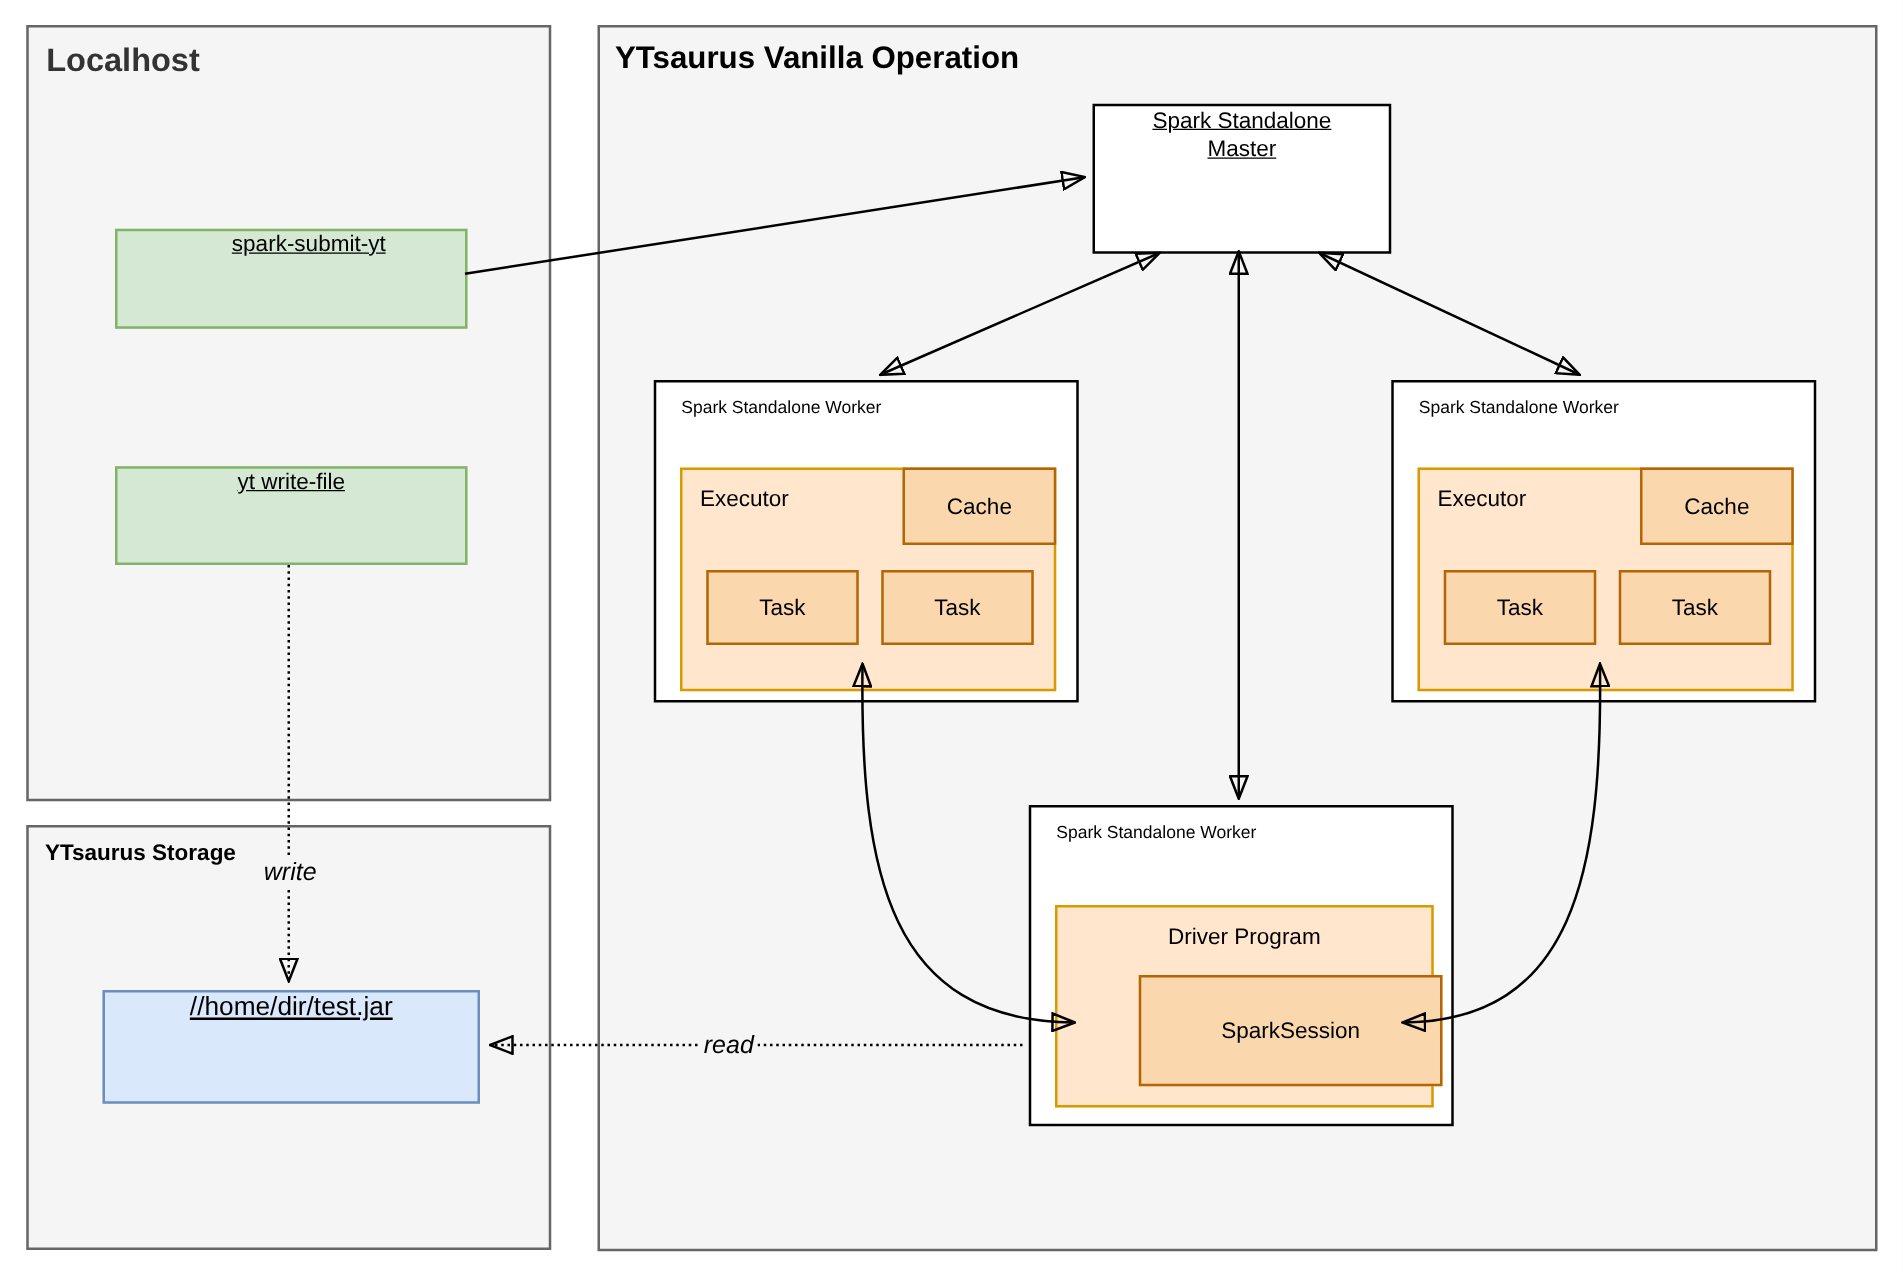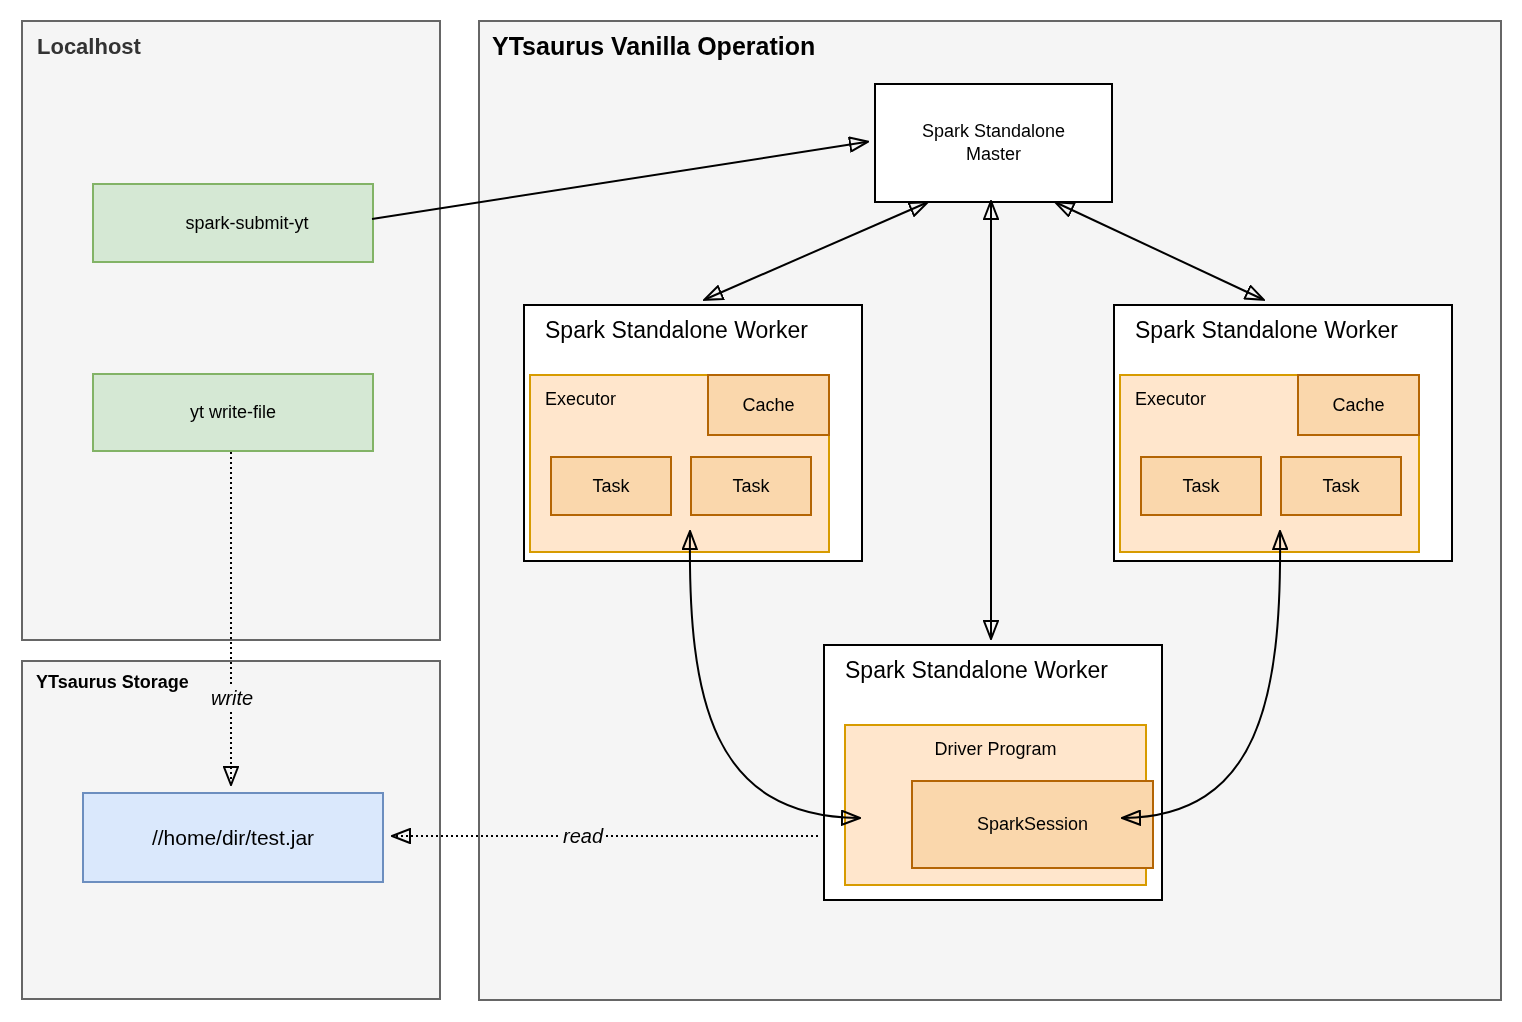--- a/index.html
+++ b/index.html
@@ -11,33 +11,33 @@
     --orange-inner-fill:#fad7ac; --orange-inner-stroke:#b46504;
     --edge-color:#000000;
   }
   *{box-sizing:border-box;margin:0;padding:0;}
   html,body{background:#ffffff;}
   body{font-family:"Liberation Sans",sans-serif;color:#000;}
   .canvas{position:relative;width:1522px;height:1022px;background:#fff;overflow:hidden;}
 
   .container{position:absolute;background:var(--container-fill);border:2px solid var(--container-stroke);}
   .container-title{font-weight:bold;color:#000;line-height:1.15;}
-  .title-localhost{position:absolute;left:14px;top:12px;font-size:22px;color:#333;}
+  .title-localhost{position:absolute;left:14px;top:12px;font-size:26px;color:#333;}
   .title-storage{position:absolute;left:13px;top:10px;font-size:18px;width:180px;}
   .title-operation{position:absolute;left:12px;top:10px;font-size:25px;}
 
-  .node{position:absolute;display:flex;align-items:center;justify-content:center;text-align:center;font-size:18px;}
+  .node{position:absolute;display:flex;align-items:flex-start;justify-content:center;text-align:center;font-size:18px;text-decoration:underline;}
   .node-green{background:var(--green-fill);border:2px solid var(--green-stroke);}
   .node-blue{background:var(--blue-fill);border:2px solid var(--blue-stroke);font-size:21px;}
   .node-white{background:var(--white-fill);border:2px solid var(--white-stroke);}
   .master-label{display:block;max-width:175px;line-height:1.3;}
 
   .worker{position:absolute;width:340px;height:258px;background:var(--white-fill);border:2px solid var(--white-stroke);}
-  .worker-title{position:absolute;left:20px;top:11px;font-size:23px;}
-  .executor{position:absolute;left:4px;top:68px;width:301px;height:179px;background:var(--orange-outer-fill);border:2px solid var(--orange-outer-stroke);}
+  .worker-title{position:absolute;left:20px;top:11px;font-size:14px;}
+  .executor{position:absolute;left:19px;top:68px;width:301px;height:179px;background:var(--orange-outer-fill);border:2px solid var(--orange-outer-stroke);}
   .executor-label{position:absolute;left:14px;top:13px;font-size:18px;}
   .cache{position:absolute;top:-2px;right:-2px;width:123px;height:62px;}
   .task1{position:absolute;left:19px;top:80px;width:122px;height:60px;}
   .task2{position:absolute;left:159px;top:80px;width:122px;height:60px;}
   .inner-box{background:var(--orange-inner-fill);border:2px solid var(--orange-inner-stroke);display:flex;align-items:center;justify-content:center;font-size:18px;}
 
   .worker-bottom{height:257px;}
   .driver{position:absolute;left:19px;top:78px;width:303px;height:162px;background:var(--orange-outer-fill);border:2px solid var(--orange-outer-stroke);text-decoration:underline;}
   .driver-label{position:absolute;left:0;right:0;top:13px;text-align:center;font-size:18px;}
   .session{position:absolute;left:29px;top:54px;width:243px;height:89px;margin-left:36px;}

